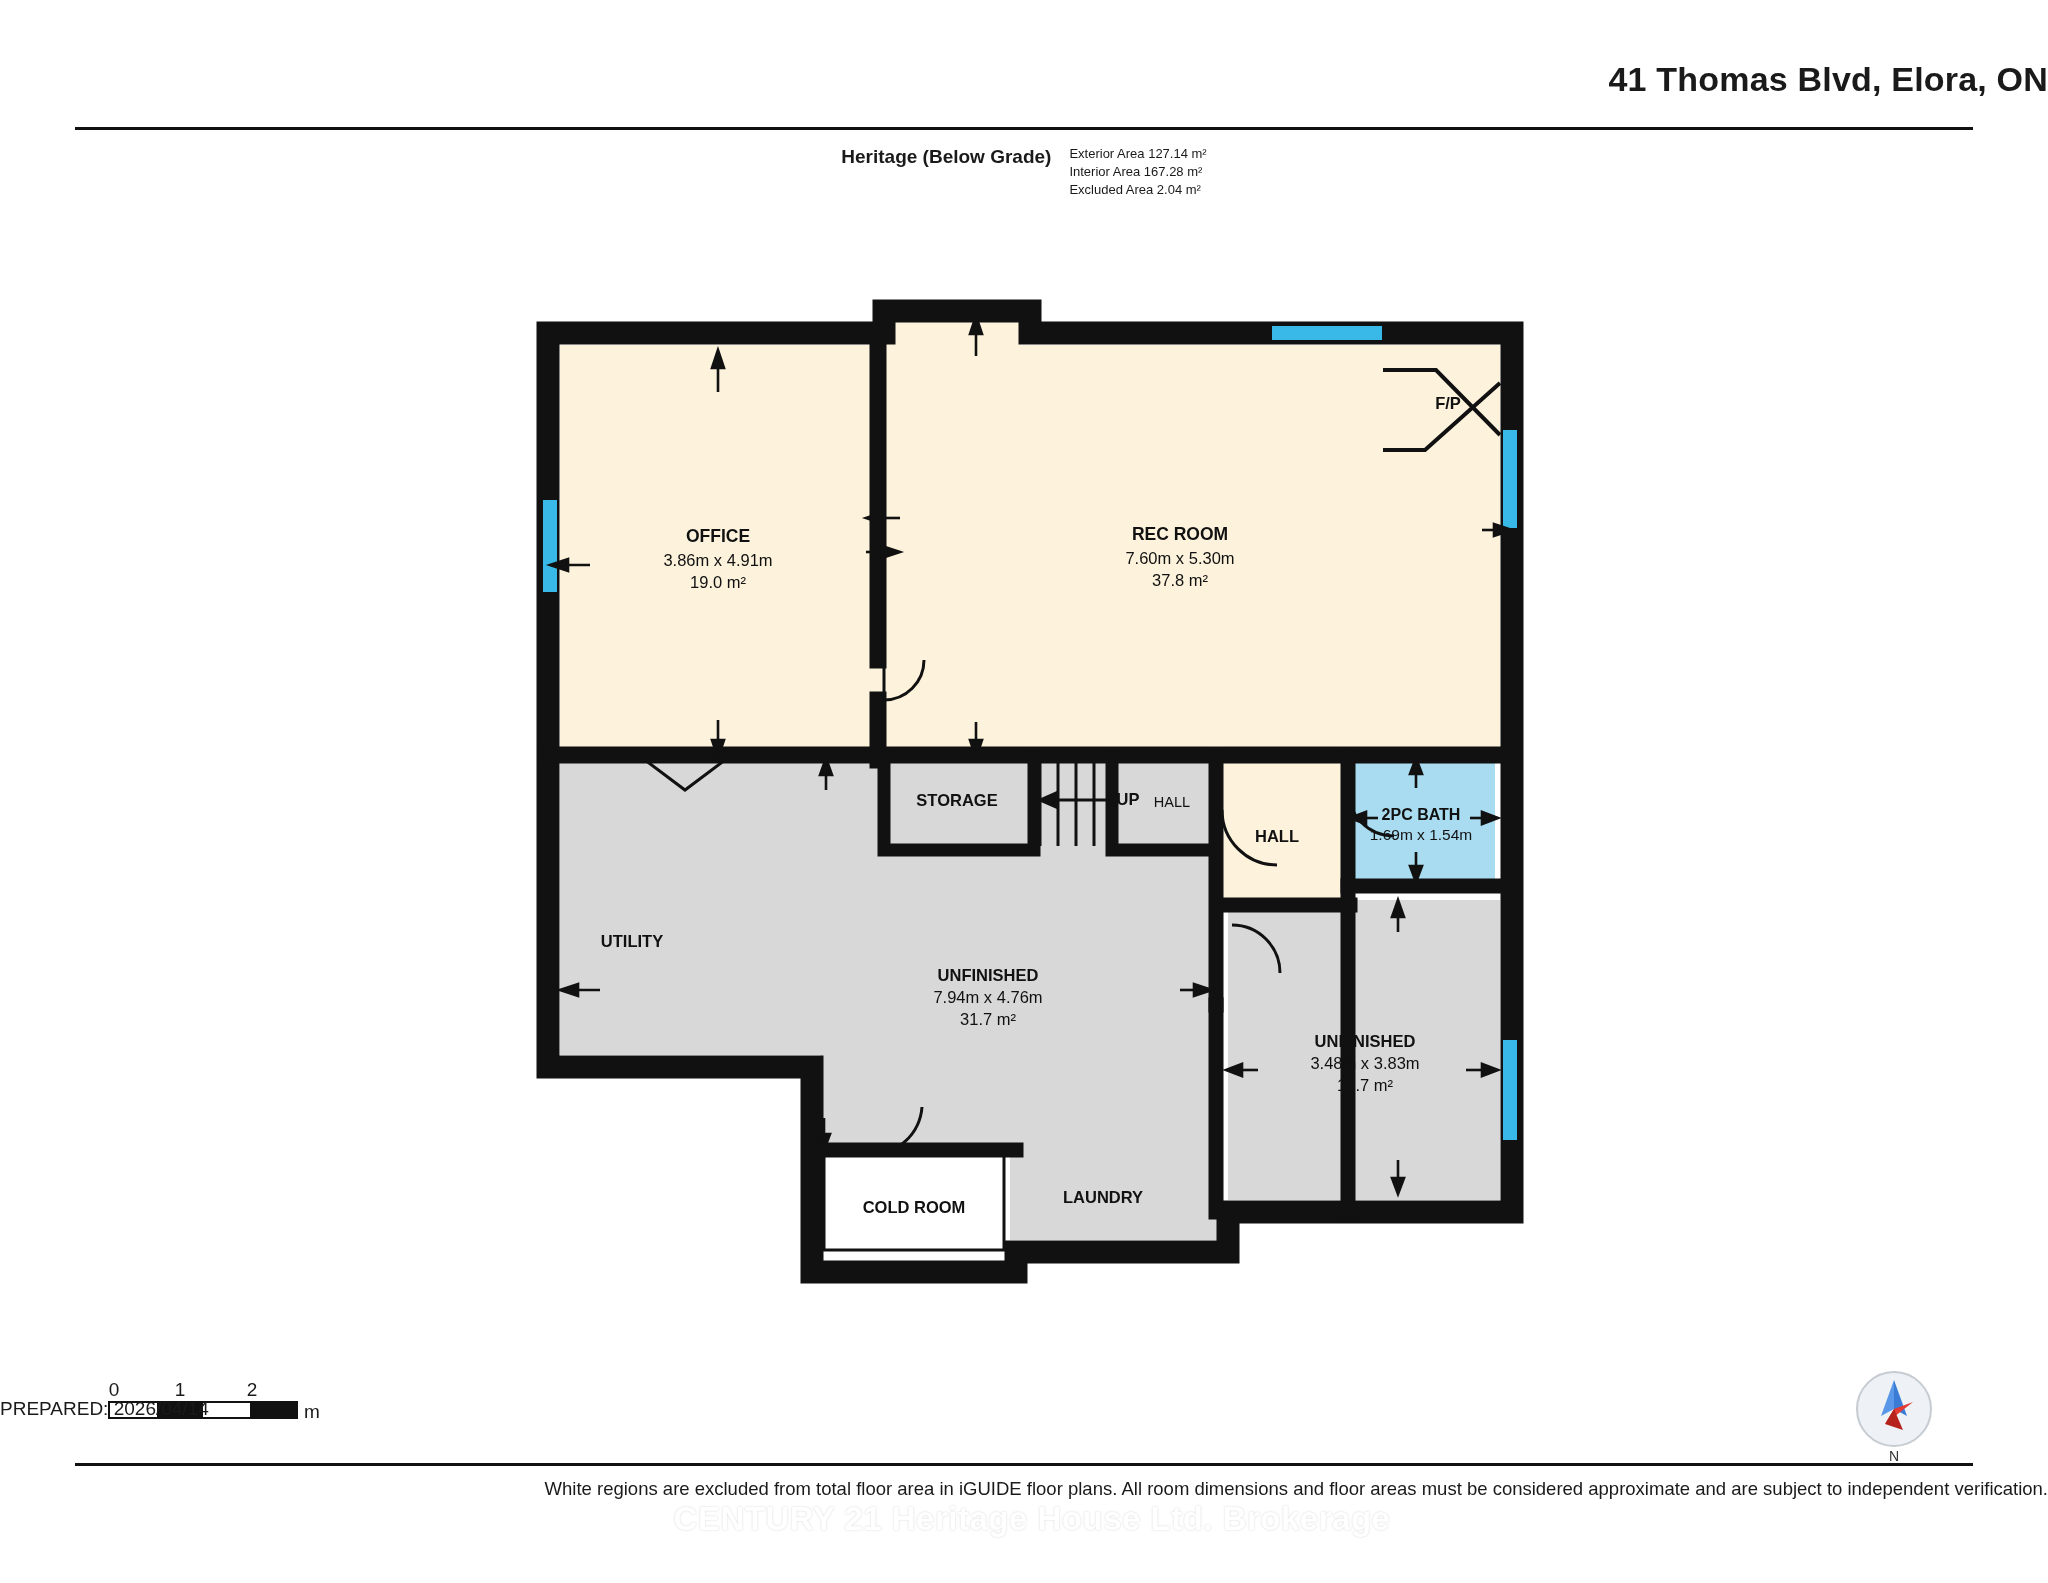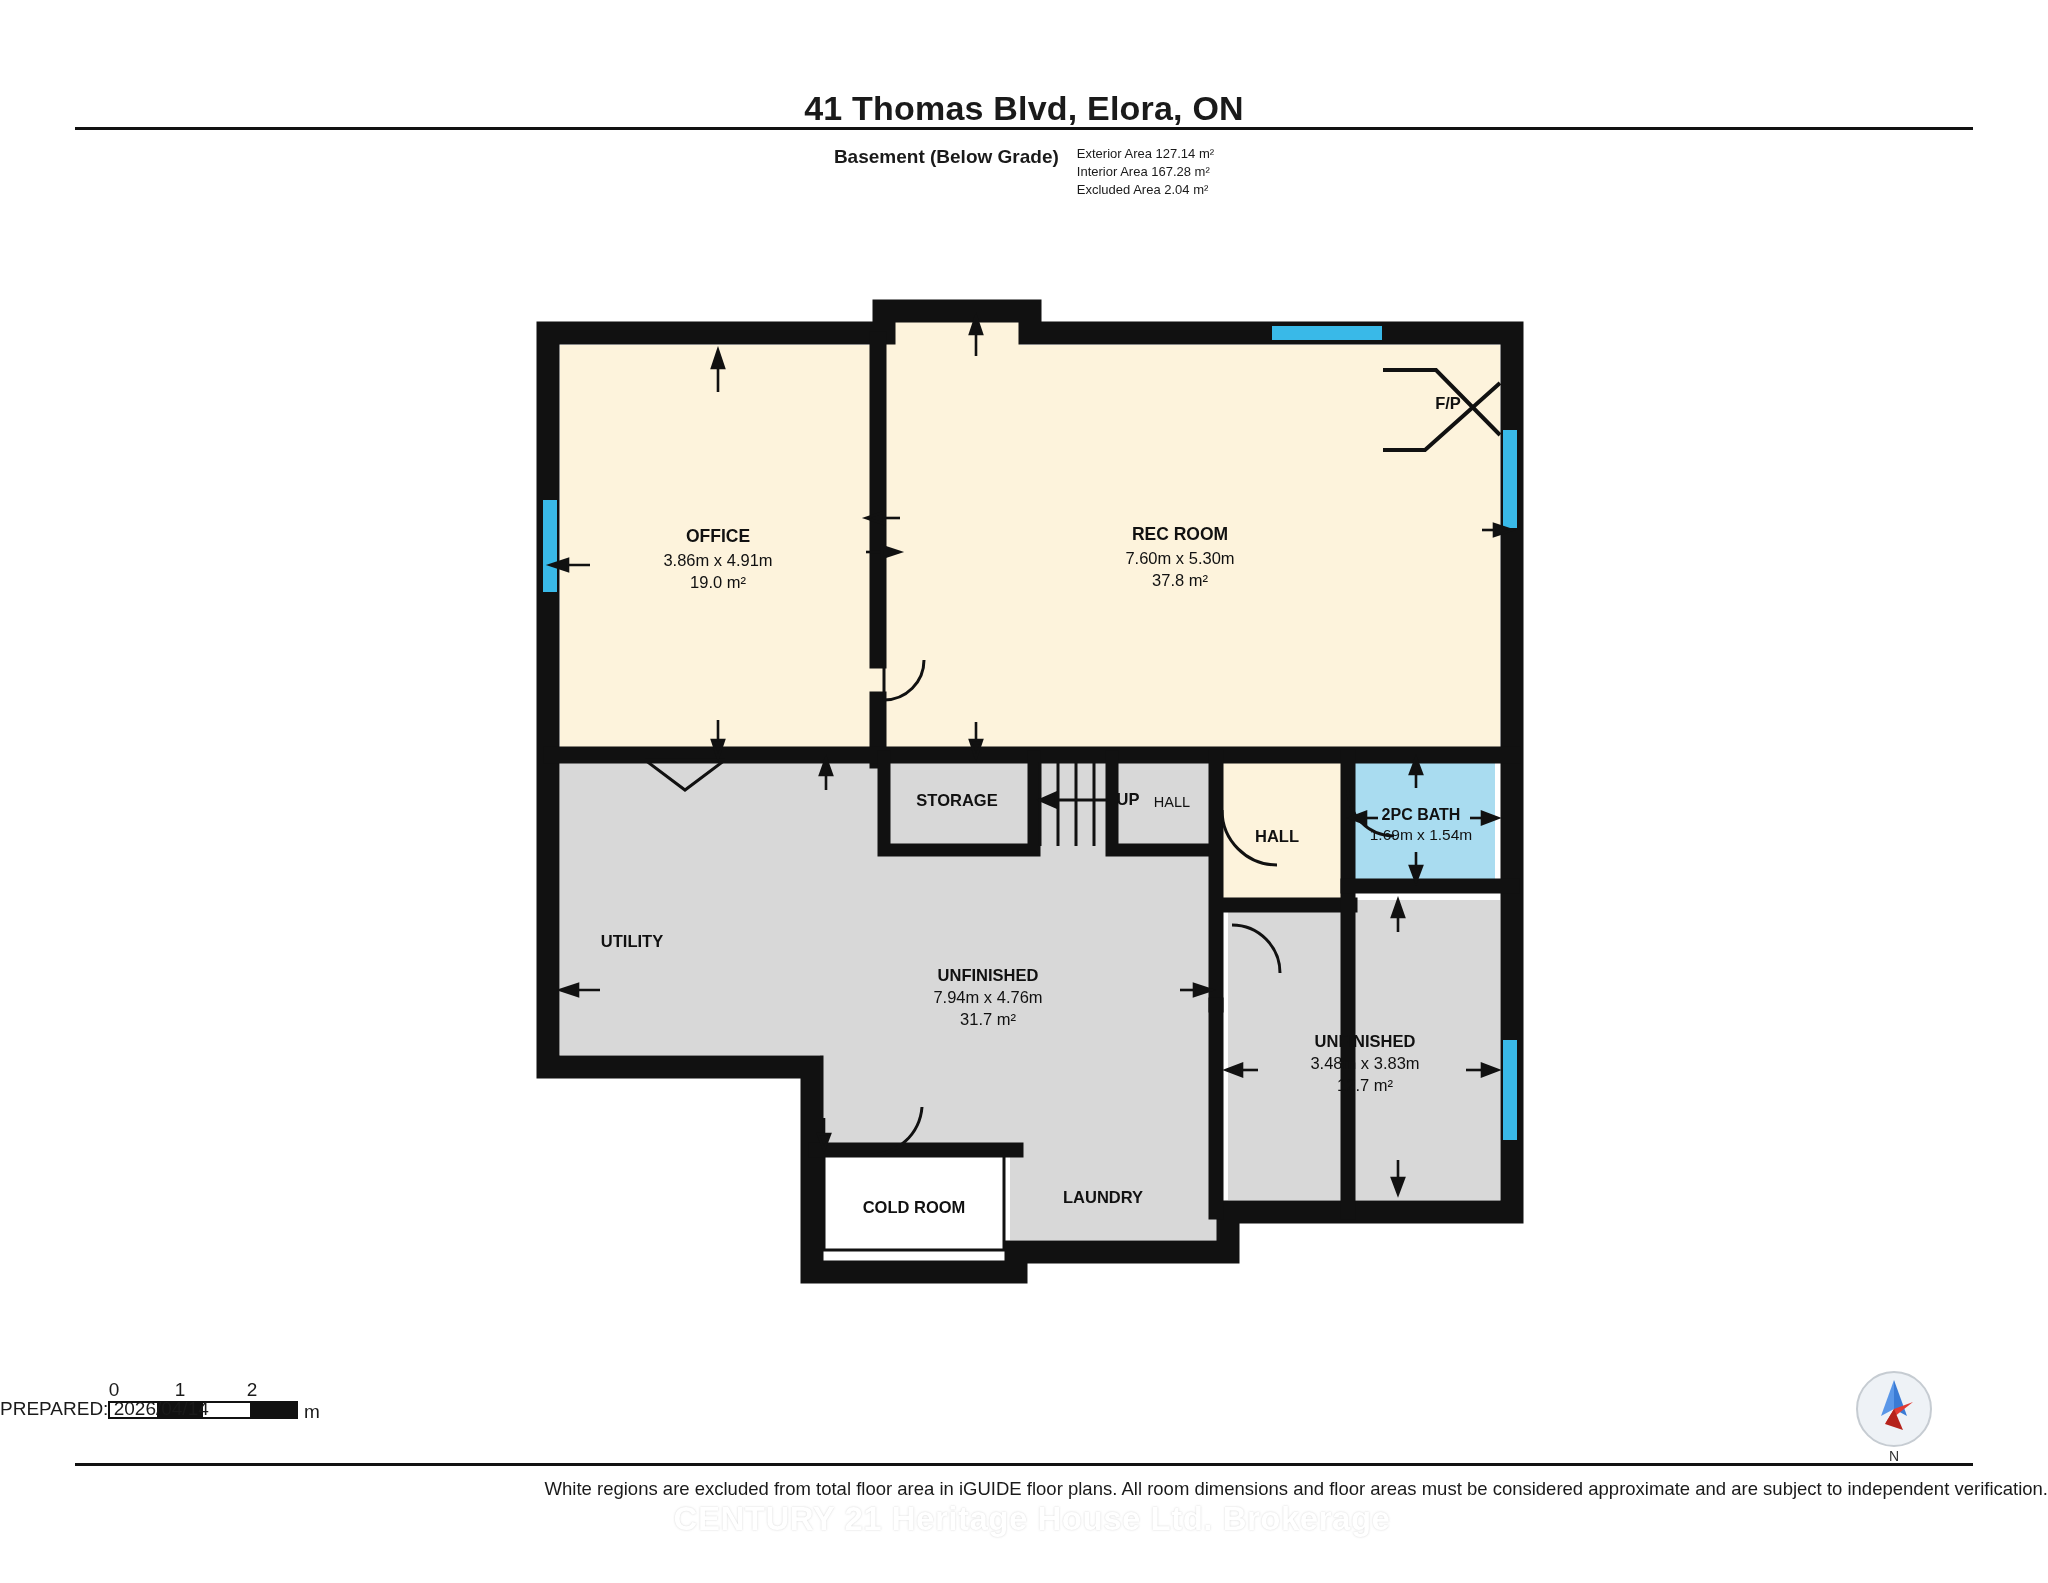--- a/index.html
+++ b/index.html
@@ -15,25 +15,24 @@
     color: #1a1a1a;
     overflow: hidden;
   }
 
   
   .title {
     position: absolute;
     top: 60px;
     left: 0;
     width: 100%;
-    text-align: center;
+    text-align: right;
     font-size: 34px;
     font-weight: bold;
     letter-spacing: 0.2px;
-    margin-top: 29px;
   }
   .rule-top {
     position: absolute;
     top: 127px;
     left: 75px;
     width: 1898px;
     height: 3px;
     background: #111;
   }
   .areas {
@@ -149,21 +148,21 @@
   }
 </style>
 </head>
 <body>
 
 <div class="title">41 Thomas Blvd, Elora, ON</div>
 <div class="rule-top"></div>
 
 <div class="areas">
   <div class="areas-inner">
-    <div class="area-label">Basement (Below Grade)</div>
+    <div class="area-label">Heritage (Below Grade)</div>
     <div class="area-lines">
       <div>Exterior Area 127.14 m²</div>
       <div>Interior Area 167.28 m²</div>
       <div>Excluded Area 2.04 m²</div>
     </div>
   </div>
 </div>
 
 <svg class="plan" viewBox="0 0 2048 1583">
 

